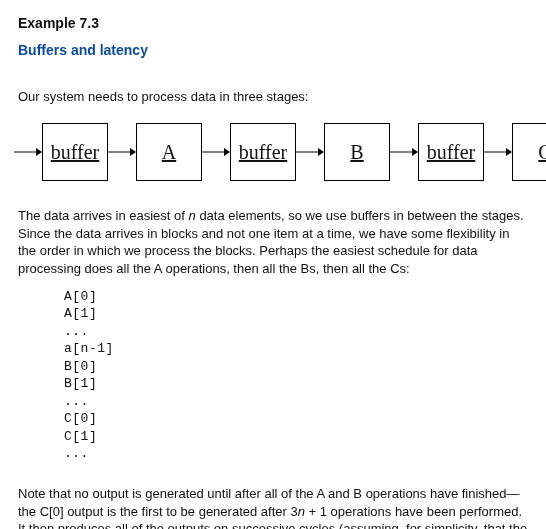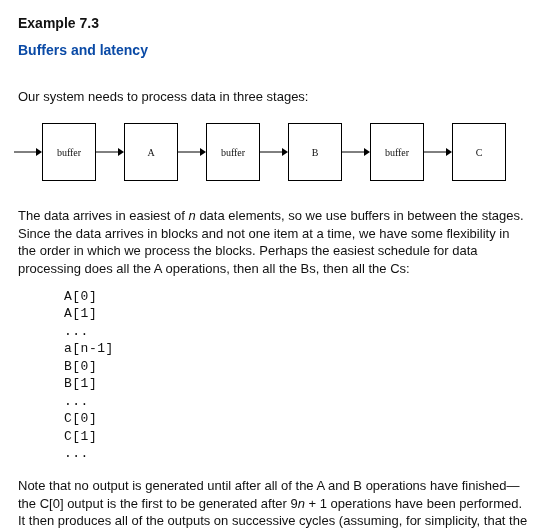--- a/index.html
+++ b/index.html
@@ -39,42 +39,43 @@
     margin: 18px 0 26px -4px;
   }
   .box {
     border: 1px solid #000;
     min-width: 52px;
     height: 56px;
     display: flex;
     align-items: center;
     justify-content: center;
     font-family: "Times New Roman", Times, serif;
-    font-size: 10px;
-    padding: 0 0;
+    font-size: 20px;
+    padding: 0 6px;
+    text-decoration: underline;
   }
   .stage {
     font-family: "Times New Roman", Times, serif;
   }
   .arrow {
     flex: 0 0 auto;
     display: flex;
     align-items: center;
   }
   .arrow svg { display:block; }
   .para {
     font-size: 13px;
     margin-bottom: 10px;
   }
   .codeblock {
     font-family: "Courier New", Courier, monospace;
     font-size: 13px;
     line-height: 1.35;
     white-space: pre;
-    margin: 4px 0 14px 46px;
+    margin: 4px 0 22px 46px;
     letter-spacing: 0.5px;
   }
   .note {
     font-size: 13px;
   }
   .ital-n { font-style: italic; }
 </style>
 </head>
 <body>
 
@@ -137,14 +138,14 @@
 ...
 a[n-1]
 B[0]
 B[1]
 ...
 C[0]
 C[1]
 ...</div>
 
 <div class="note">
-  <span>Note that no output is generated until after all of the A and B operations have finished—the C[0] output is the first to be generated after 9</span><span class="ital-n">n</span><span> + 1 operations have been performed. It then produces all of the outputs on successive cycles (assuming, for simplicity, that the operations each take one clock cycle).</span>
+  <span>Note that no output is generated until after all of the A and B operations have finished—the C[0] output is the first to be generated after 3</span><span class="ital-n">n</span><span> + 1 operations have been performed. It then produces all of the outputs on successive cycles (assuming, for simplicity, that the operations each take one clock cycle).</span>
 </div>
 
 </body></html>

